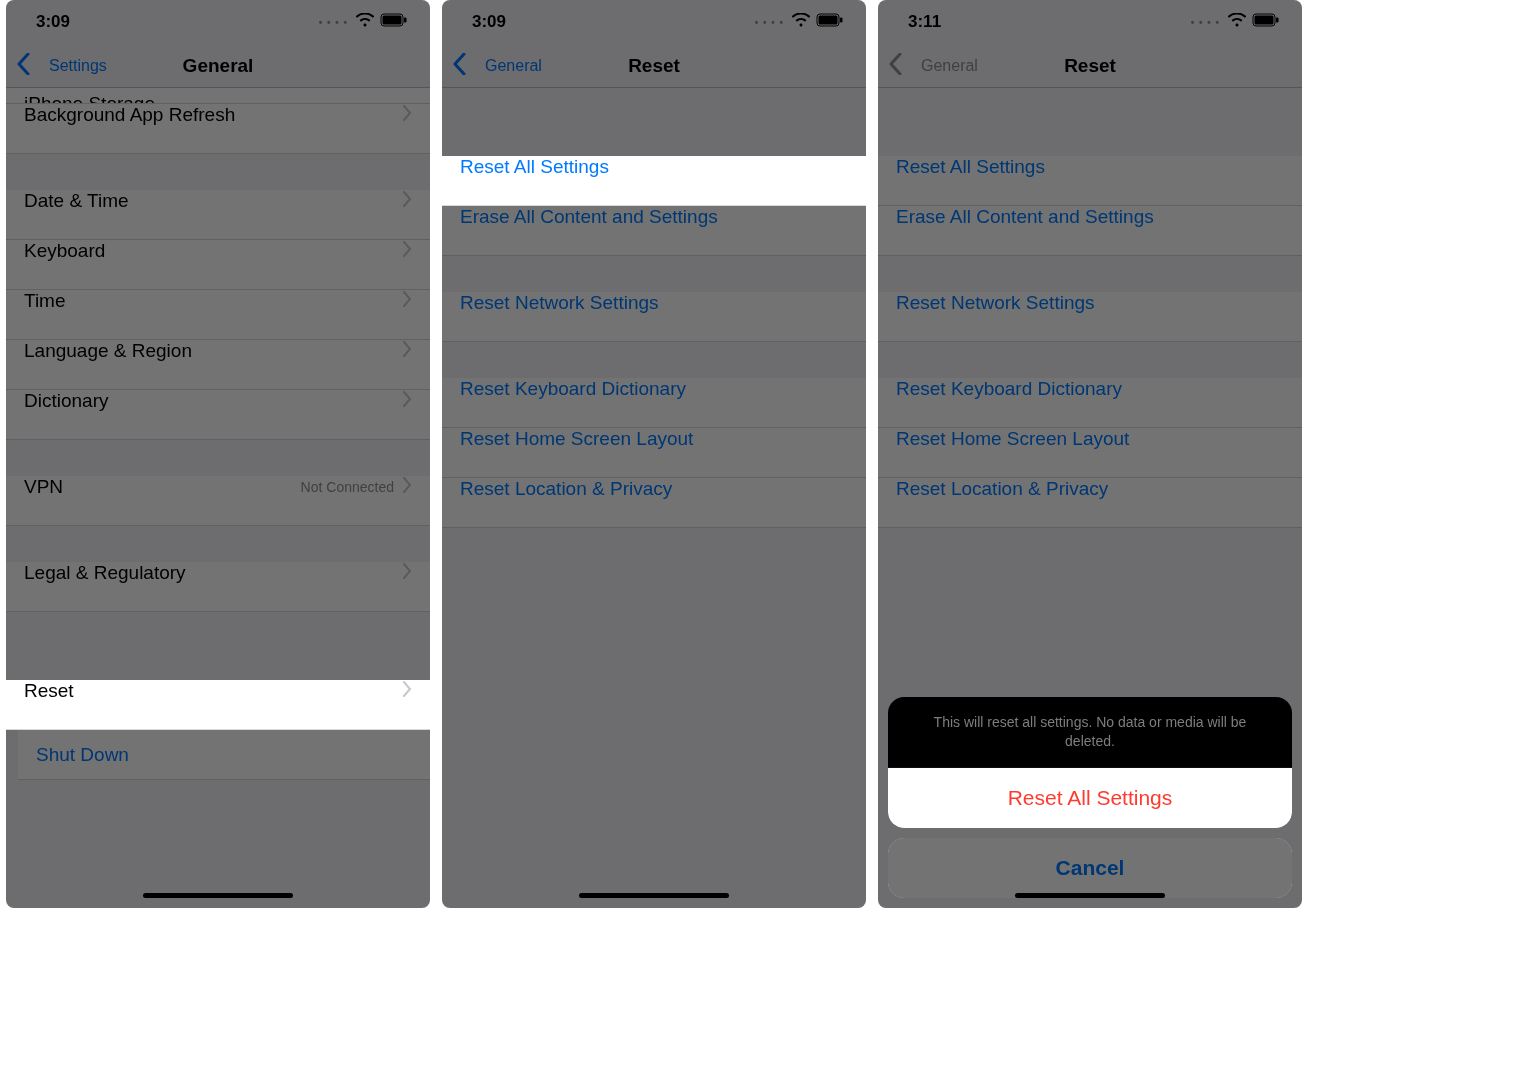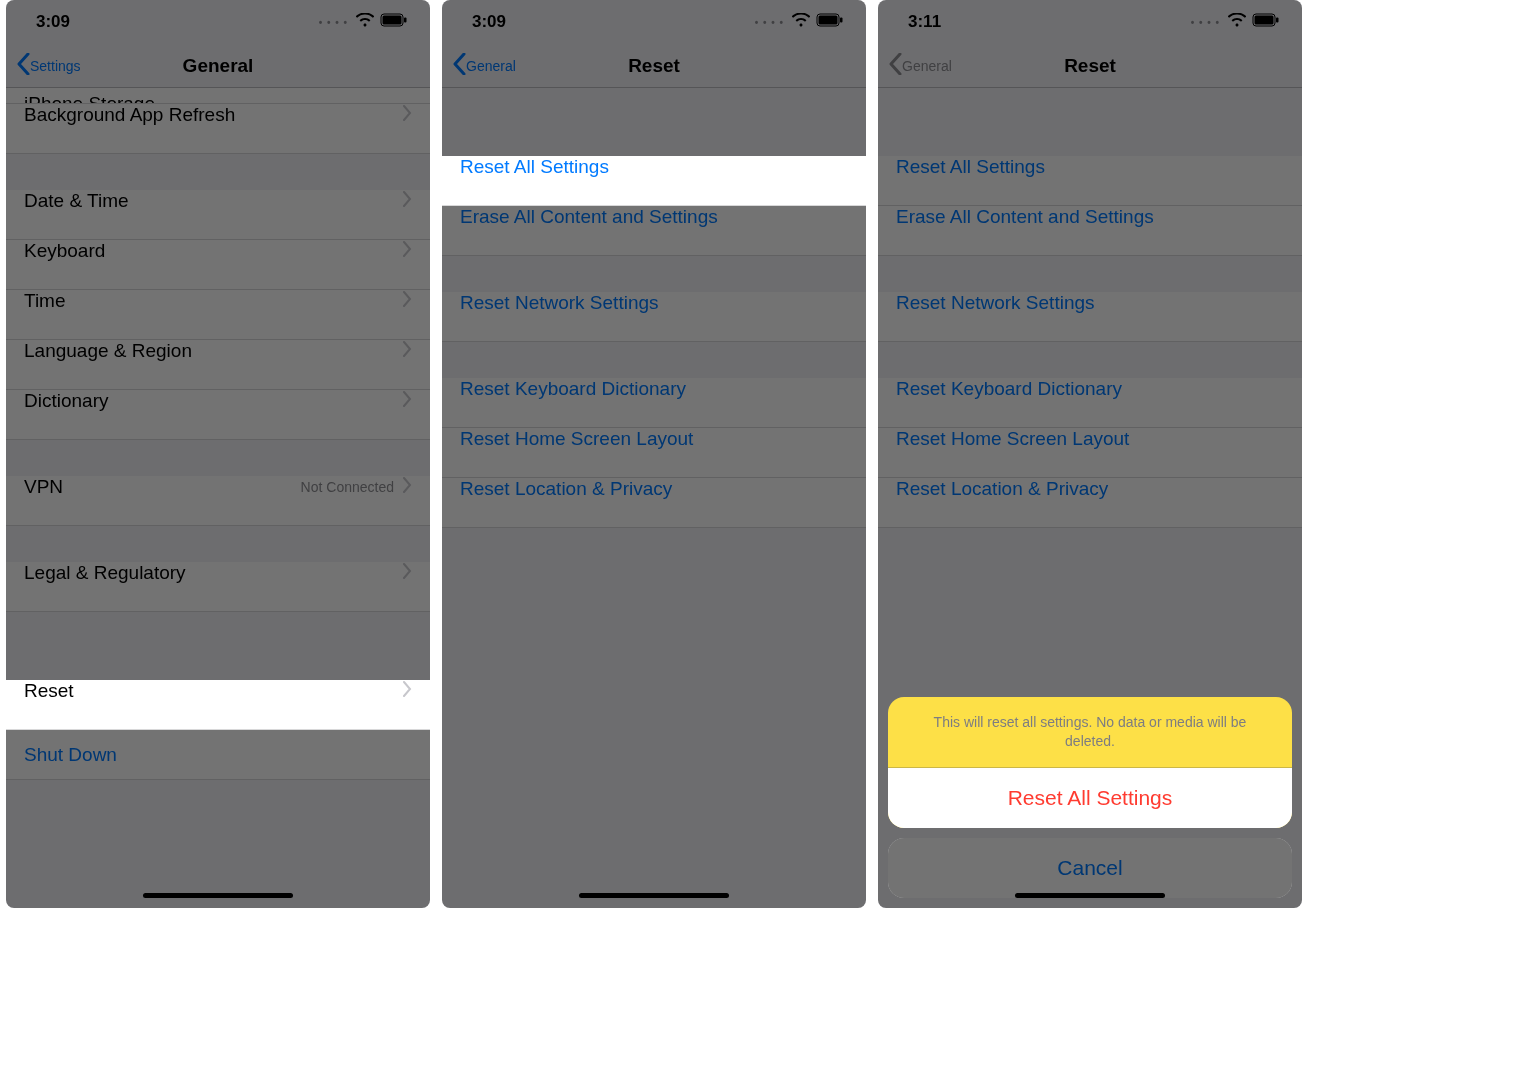--- a/index.html
+++ b/index.html
@@ -55,23 +55,23 @@
     display: flex;
     align-items: center;
     position: relative;
     border-bottom: 0.5px solid rgba(60,60,67,0.29);
     background: #f2f2f7;
   }
   .nav-back {
     display: flex;
     align-items: center;
     color: #007aff;
-    font-size: 14px;
+    font-size: 16px;
     padding-left: 10px;
-    gap: 0;
+    gap: 19px;
   }
   .nav-back.disabled { color: #8e8e93; }
   .nav-back svg { width: 14px; height: 22px; }
   .nav-title {
     position: absolute;
     left: 0; right: 0;
     text-align: center;
     font-size: 19px;
     font-weight: 600;
     color: #000;
@@ -104,20 +104,21 @@
   .gap { height: 36px; background: #f2f2f7; }
   .gap-lg { height: 68px; background: #f2f2f7; }
   .shutdown-cell {
     background: #fff;
     min-height: 50px;
     padding: 0 18px;
     display: flex; align-items: center;
     color: #007aff;
     font-size: 19px;
     border-bottom: 0.5px solid rgba(60,60,67,0.2);
+    margin-left: 12px;
   }
   .cut-top {
     background: #fff;
     height: 16px;
     border-bottom: 0.5px solid rgba(60,60,67,0.2);
     padding: 0 18px;
     color: #000;
     font-size: 19px;
     overflow: hidden;
     display: flex; align-items: flex-end;
@@ -135,21 +136,21 @@
     z-index: 70;
   }
   
   .sheet-wrap {
     position: absolute;
     left: 10px; right: 10px;
     bottom: 10px;
     z-index: 70;
   }
   .sheet-group {
-    background: #fde047;
+    background: #000000;
     border-radius: 16px;
     overflow: hidden;
     margin-bottom: 10px;
   }
   .sheet-msg {
     text-align: center;
     padding: 16px 20px;
     font-size: 14px;
     color: #7d7d82;
     border-bottom: 0.5px solid rgba(60,60,67,0.25);
@@ -161,21 +162,21 @@
     font-size: 21px;
     color: #ff3b30;
     background: #fff;
   }
   .sheet-cancel {
     background: #fff;
     border-radius: 16px;
     text-align: center;
     padding: 18px 10px;
     font-size: 21px;
-    font-weight: 400;
+    font-weight: 700;
     color: #007aff;
     position: relative;
   }
   .sheet-cancel.dimmed::after{
     content:"";
     position:absolute; inset:0;
     background: rgba(0,0,0,0.55);
     border-radius:16px;
   }
 </style>

